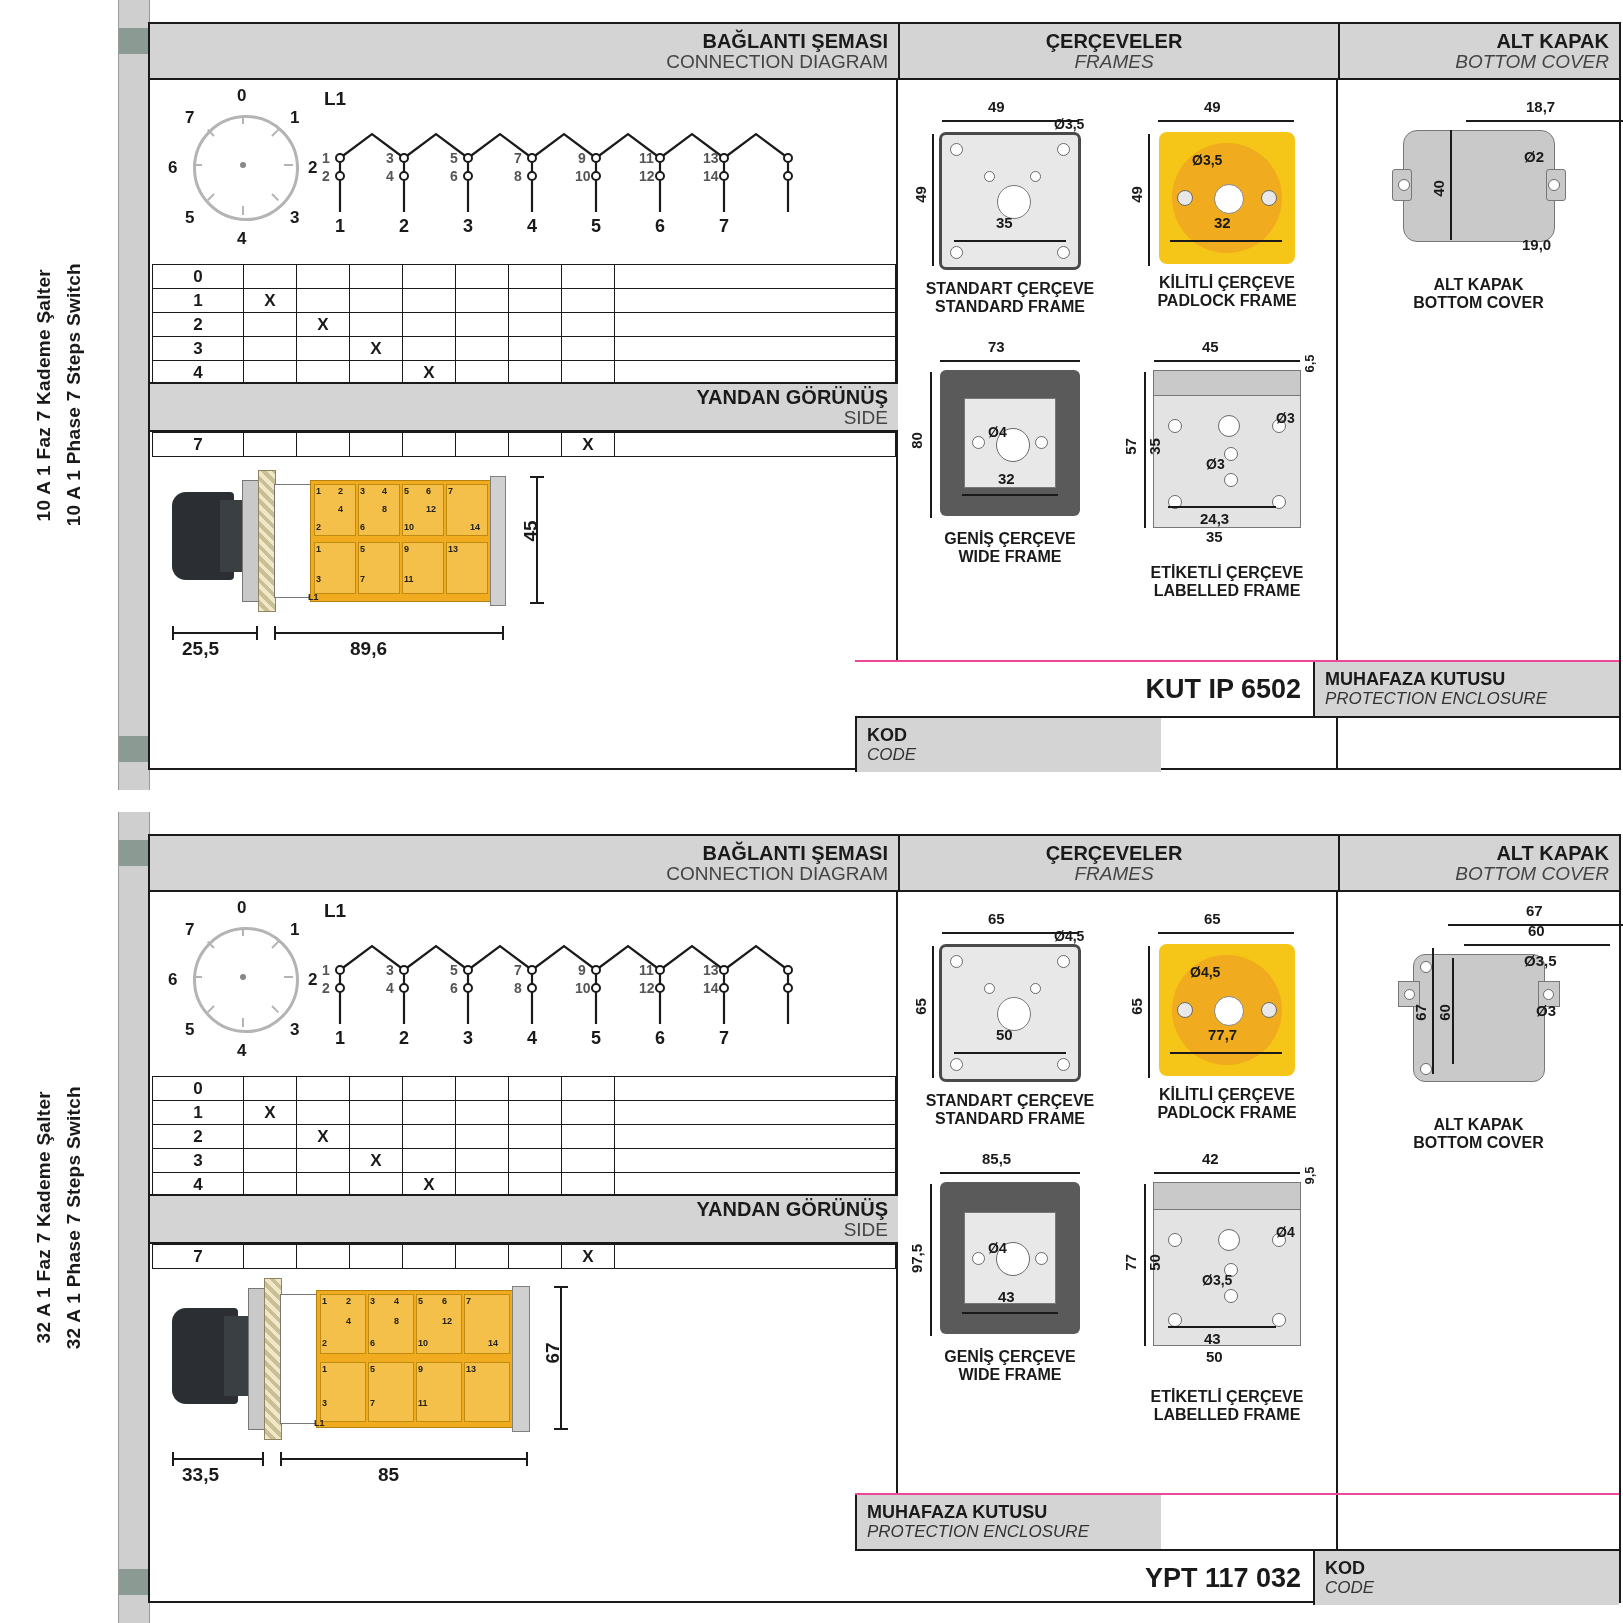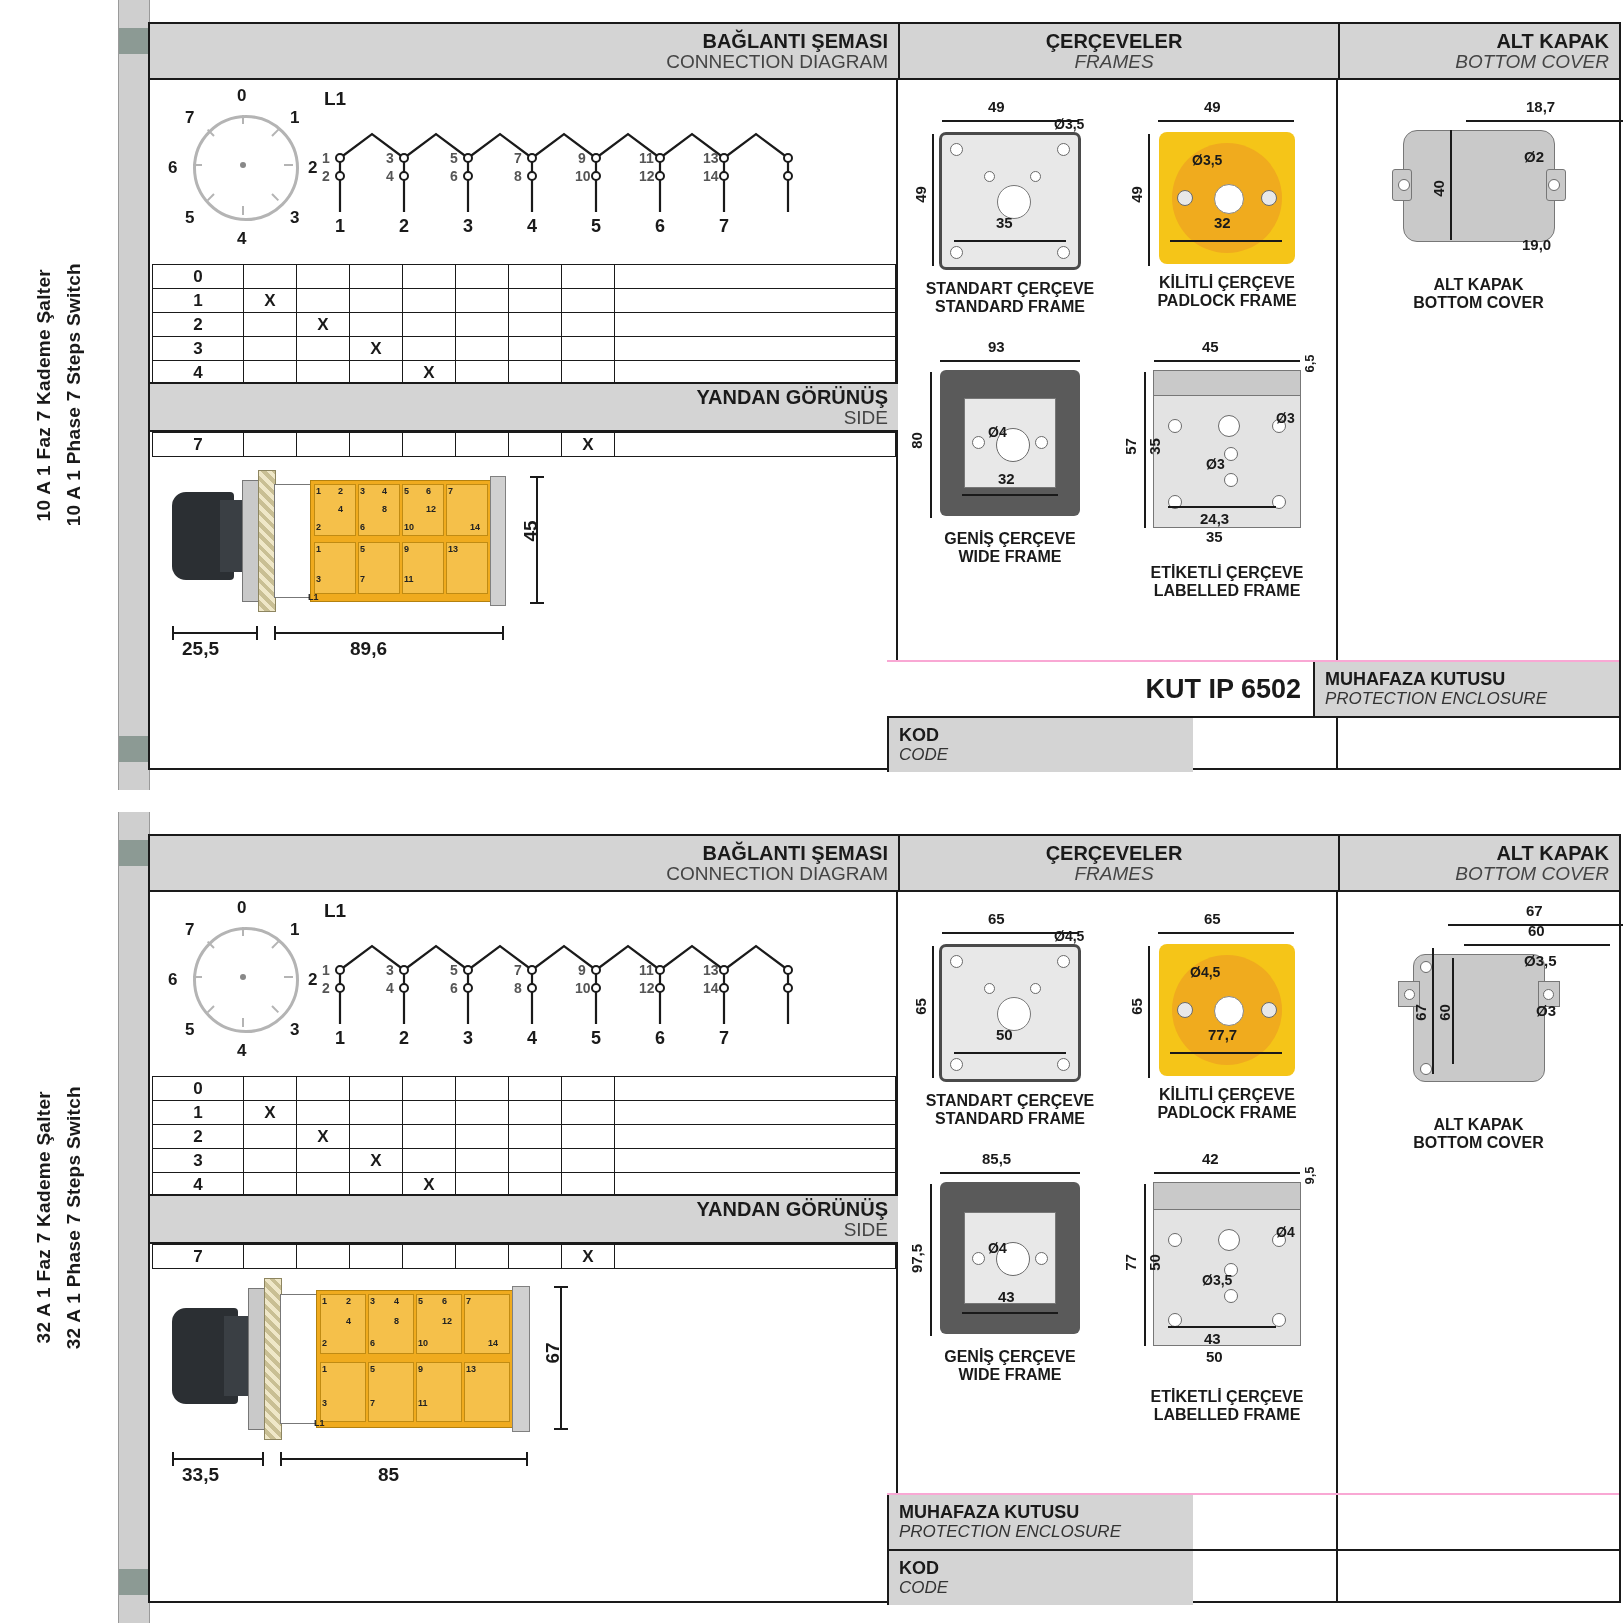--- a/index.html
+++ b/index.html
@@ -78,21 +78,21 @@
   .wideframe .inner{position:absolute;background:#e8e8e8;border:1px solid #777;}
   .lblframe{position:relative;margin:0 auto;background:#e3e3e3;border:1px solid #777;}
   .dot{position:absolute;border-radius:50%;background:#fff;border:1px solid #6a6a6a;}
   .dimsm{position:absolute;font-size:15px;font-weight:700;}
   .ln{position:absolute;background:#1a1a1a;}
 
   
   .bcov{position:absolute;top:56px;left:1188px;right:0;}
 
   
-  .footwrap{position:absolute;left:737px;right:0;bottom:0;height:108px;border-top:2px solid #f9a8d4;box-sizing:border-box;}
+  .footwrap{position:absolute;left:705px;right:0;bottom:0;height:108px;border-top:2px solid #ec4899;box-sizing:border-box;}
   .frow{position:absolute;left:0;right:0;height:54px;display:flex;}
   .frow.r1{top:0;}
   .frow.r2{top:54px;border-top:2px solid #1a1a1a;}
   .fval{flex:1;display:flex;align-items:center;justify-content:flex-end;padding-right:12px;font-size:27px;font-weight:700;}
   .flab{width:306px;border-left:2px solid #1a1a1a;background:#d4d4d4;display:flex;flex-direction:column;justify-content:center;padding-left:10px;box-sizing:border-box;}
   .flab .tr{font-size:18px;font-weight:700;line-height:1.08;}
   .flab .en{font-size:17px;color:#333;font-style:italic;line-height:1.08;}
 </style>
 </head>
 <body>
@@ -413,21 +413,21 @@
           <div class="fcap" style="margin-top:10px"><span>KİLİTLİ ÇERÇEVE</span><br><span class="en">PADLOCK FRAME</span></div>
         </div>
 
         <div class="fcell" style="left:4px;top:248px;width:216px;">
           <div class="wideframe" style="width:140px;height:146px;margin-top:42px;">
             <div class="inner" style="left:24px;top:28px;right:24px;bottom:28px"></div>
             <div class="dot" style="left:56px;top:58px;width:32px;height:32px;background:#fff"></div>
             <div class="dot" style="left:32px;top:66px;width:11px;height:11px"></div>
             <div class="dot" style="right:32px;top:66px;width:11px;height:11px"></div>
           </div>
-          <div class="dimsm" style="left:86px;top:10px">93</div>
+          <div class="dimsm" style="left:86px;top:10px">73</div>
           <div class="ln" style="left:38px;top:32px;width:140px;height:2px"></div>
           <div class="ln" style="left:28px;top:44px;width:2px;height:146px"></div>
           <div class="dimsm" style="left:6px;top:104px;transform:rotate(-90deg)">80</div>
           <div class="dimsm" style="left:86px;top:96px;font-size:14px">Ø4</div>
           <div class="ln" style="left:60px;top:166px;width:96px;height:2px"></div>
           <div class="dimsm" style="left:96px;top:142px">32</div>
           <div class="fcap" style="margin-top:14px"><span>GENİŞ ÇERÇEVE</span><br><span class="en">WIDE FRAME</span></div>
         </div>
 
         <div class="fcell" style="left:222px;top:248px;width:214px;">
@@ -862,20 +862,21 @@
       </div>
 
       <div class="footwrap">
         <div class="frow r1">
           <div class="flab">
             <div class="tr">MUHAFAZA KUTUSU</div>
             <div class="en">PROTECTION ENCLOSURE</div>
           </div>
         </div>
         <div class="frow r2">
+          <div class="fval">YPT 117 032</div>
           <div class="flab">
             <div class="tr">KOD</div>
             <div class="en">CODE</div>
           </div>
         </div>
       </div>
     </div>
   </div>
 
 </div>

